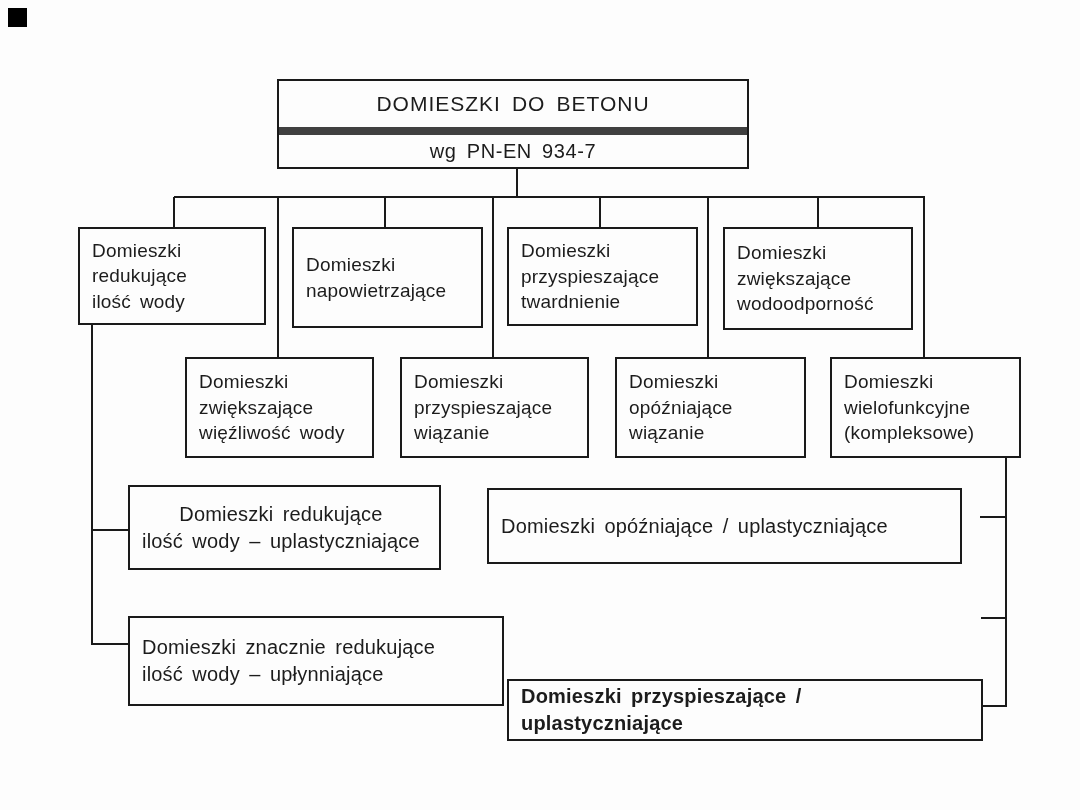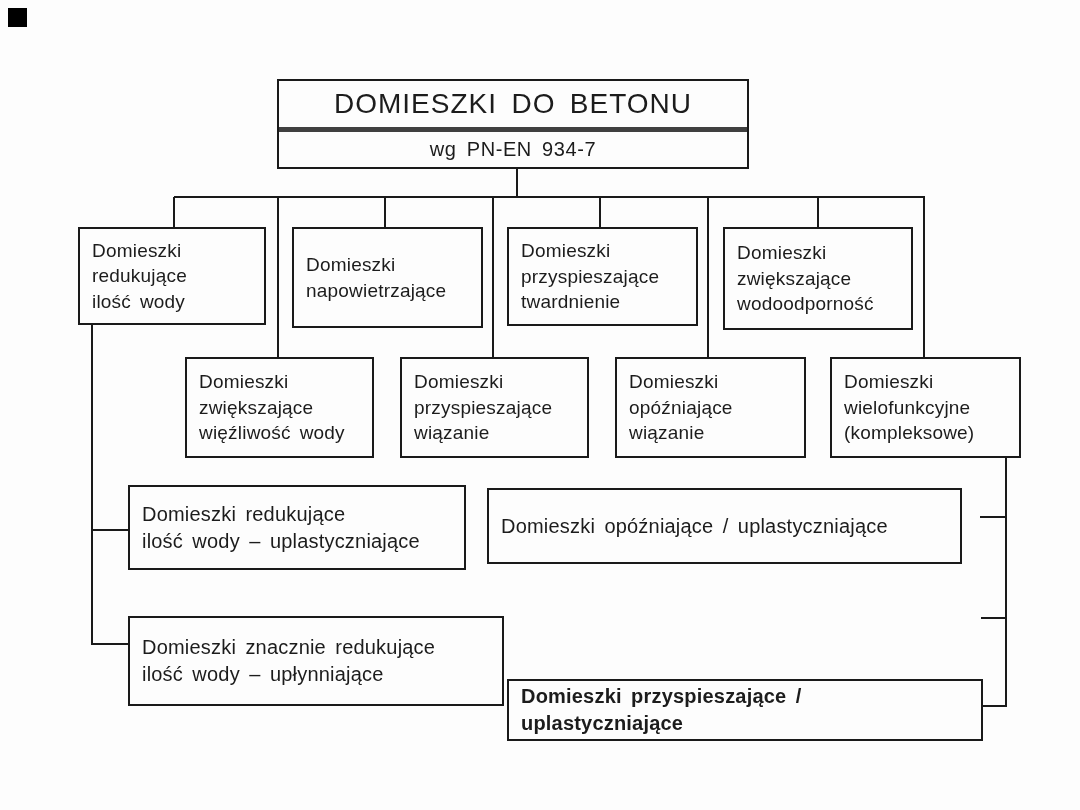--- a/index.html
+++ b/index.html
@@ -33,22 +33,22 @@
     background:#fdfdfd;
     display:flex;
     flex-direction:column;
   }
   .titlebox .cell{
     display:flex;align-items:center;justify-content:center;
     word-spacing:0.2em;
   }
   .titlebox .cell.top{
     height:46px;
-    border-bottom:5px solid #404040;
-    font-size:28px;
+    border-bottom:8px solid #404040;
+    font-size:21px;
     letter-spacing:1px;
     text-align:center;
   }
   .titlebox .cell.bottom{
     flex:1;
     font-size:20px;
     letter-spacing:0.6px;
   }
   .line{position:absolute;background:#1a1a1a;}
   .corner-square{position:absolute;background:#000;}
@@ -105,21 +105,21 @@
   <div class="node" style="left:400px;top:357px;width:189px;height:101px;">Domieszki
 przyspieszające
 wiązanie</div>
   <div class="node" style="left:615px;top:357px;width:191px;height:101px;">Domieszki
 opóźniające
 wiązanie</div>
   <div class="node" style="left:830px;top:357px;width:191px;height:101px;">Domieszki
 wielofunkcyjne
 (kompleksowe)</div>
 
-  <div class="node wide" style="left:128px;top:485px;width:338px;height:85px;">Domieszki redukujące
+  <div class="node wide" style="left:128px;top:485px;width:313px;height:85px;text-align:center;">Domieszki redukujące
 ilość wody – uplastyczniające</div>
   <div class="node wide" style="left:128px;top:616px;width:376px;height:90px;">Domieszki znacznie redukujące
 ilość wody – upłynniające</div>
 
   <div class="node wide" style="left:487px;top:488px;width:475px;height:76px;">Domieszki opóźniające / uplastyczniające</div>
   <div class="node wide" style="left:507px;top:679px;width:476px;height:62px;font-weight:bold;">Domieszki przyspieszające / uplastyczniające</div>
 
 </div>
 
 </body></html>

